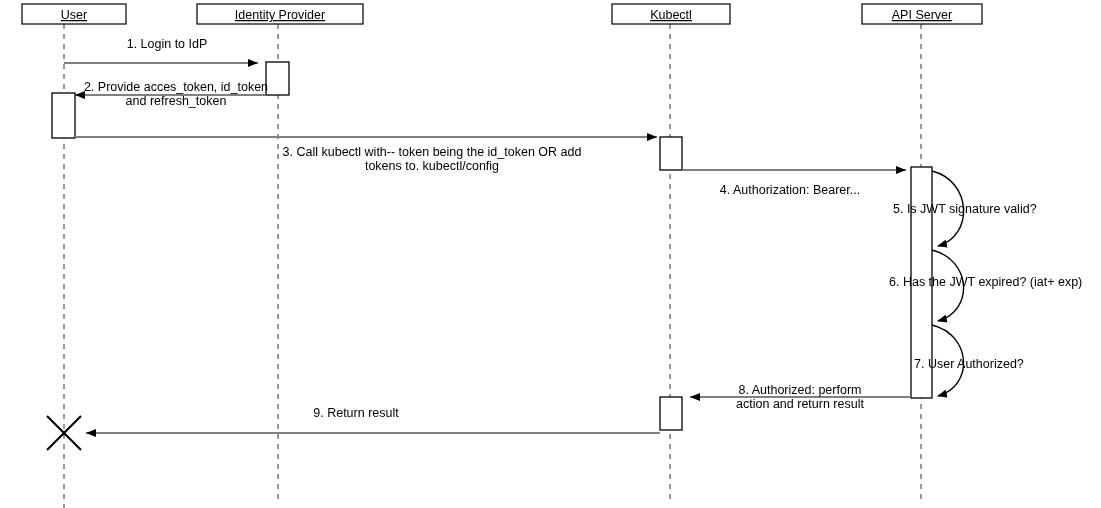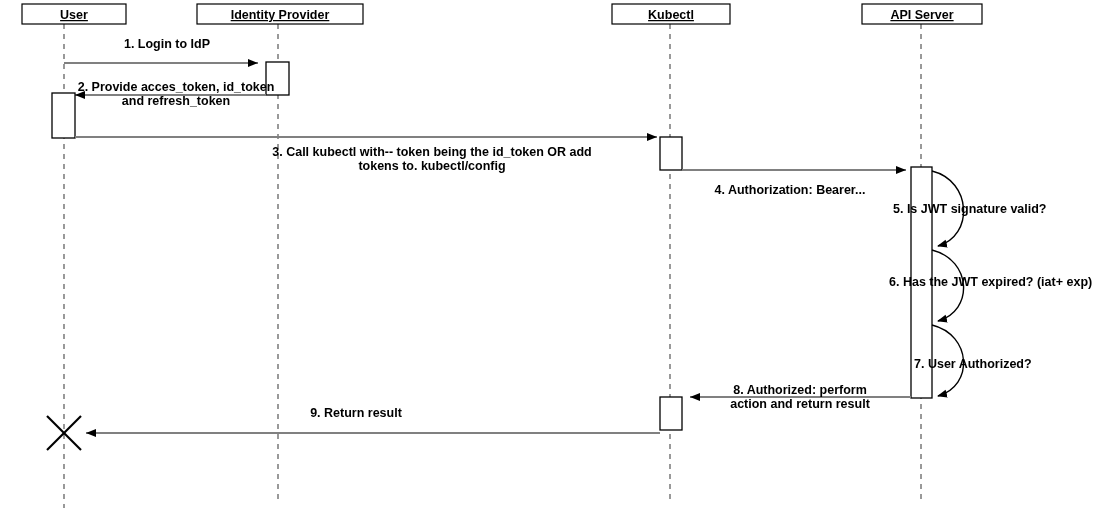--- a/index.html
+++ b/index.html
@@ -7,21 +7,20 @@
     padding: 0;
     background: #ffffff;
   }
   #diagram-root {
     position: relative;
     width: 1101px;
     height: 508px;
     background: #ffffff;
     font-family: "Liberation Sans", sans-serif;
     overflow: hidden;
-    font-weight: bold;
   }
   svg#seq-svg {
     position: absolute;
     top: 0;
     left: 0;
     width: 1101px;
     height: 508px;
   }
   .lifeline-box {
     fill: #ffffff;

